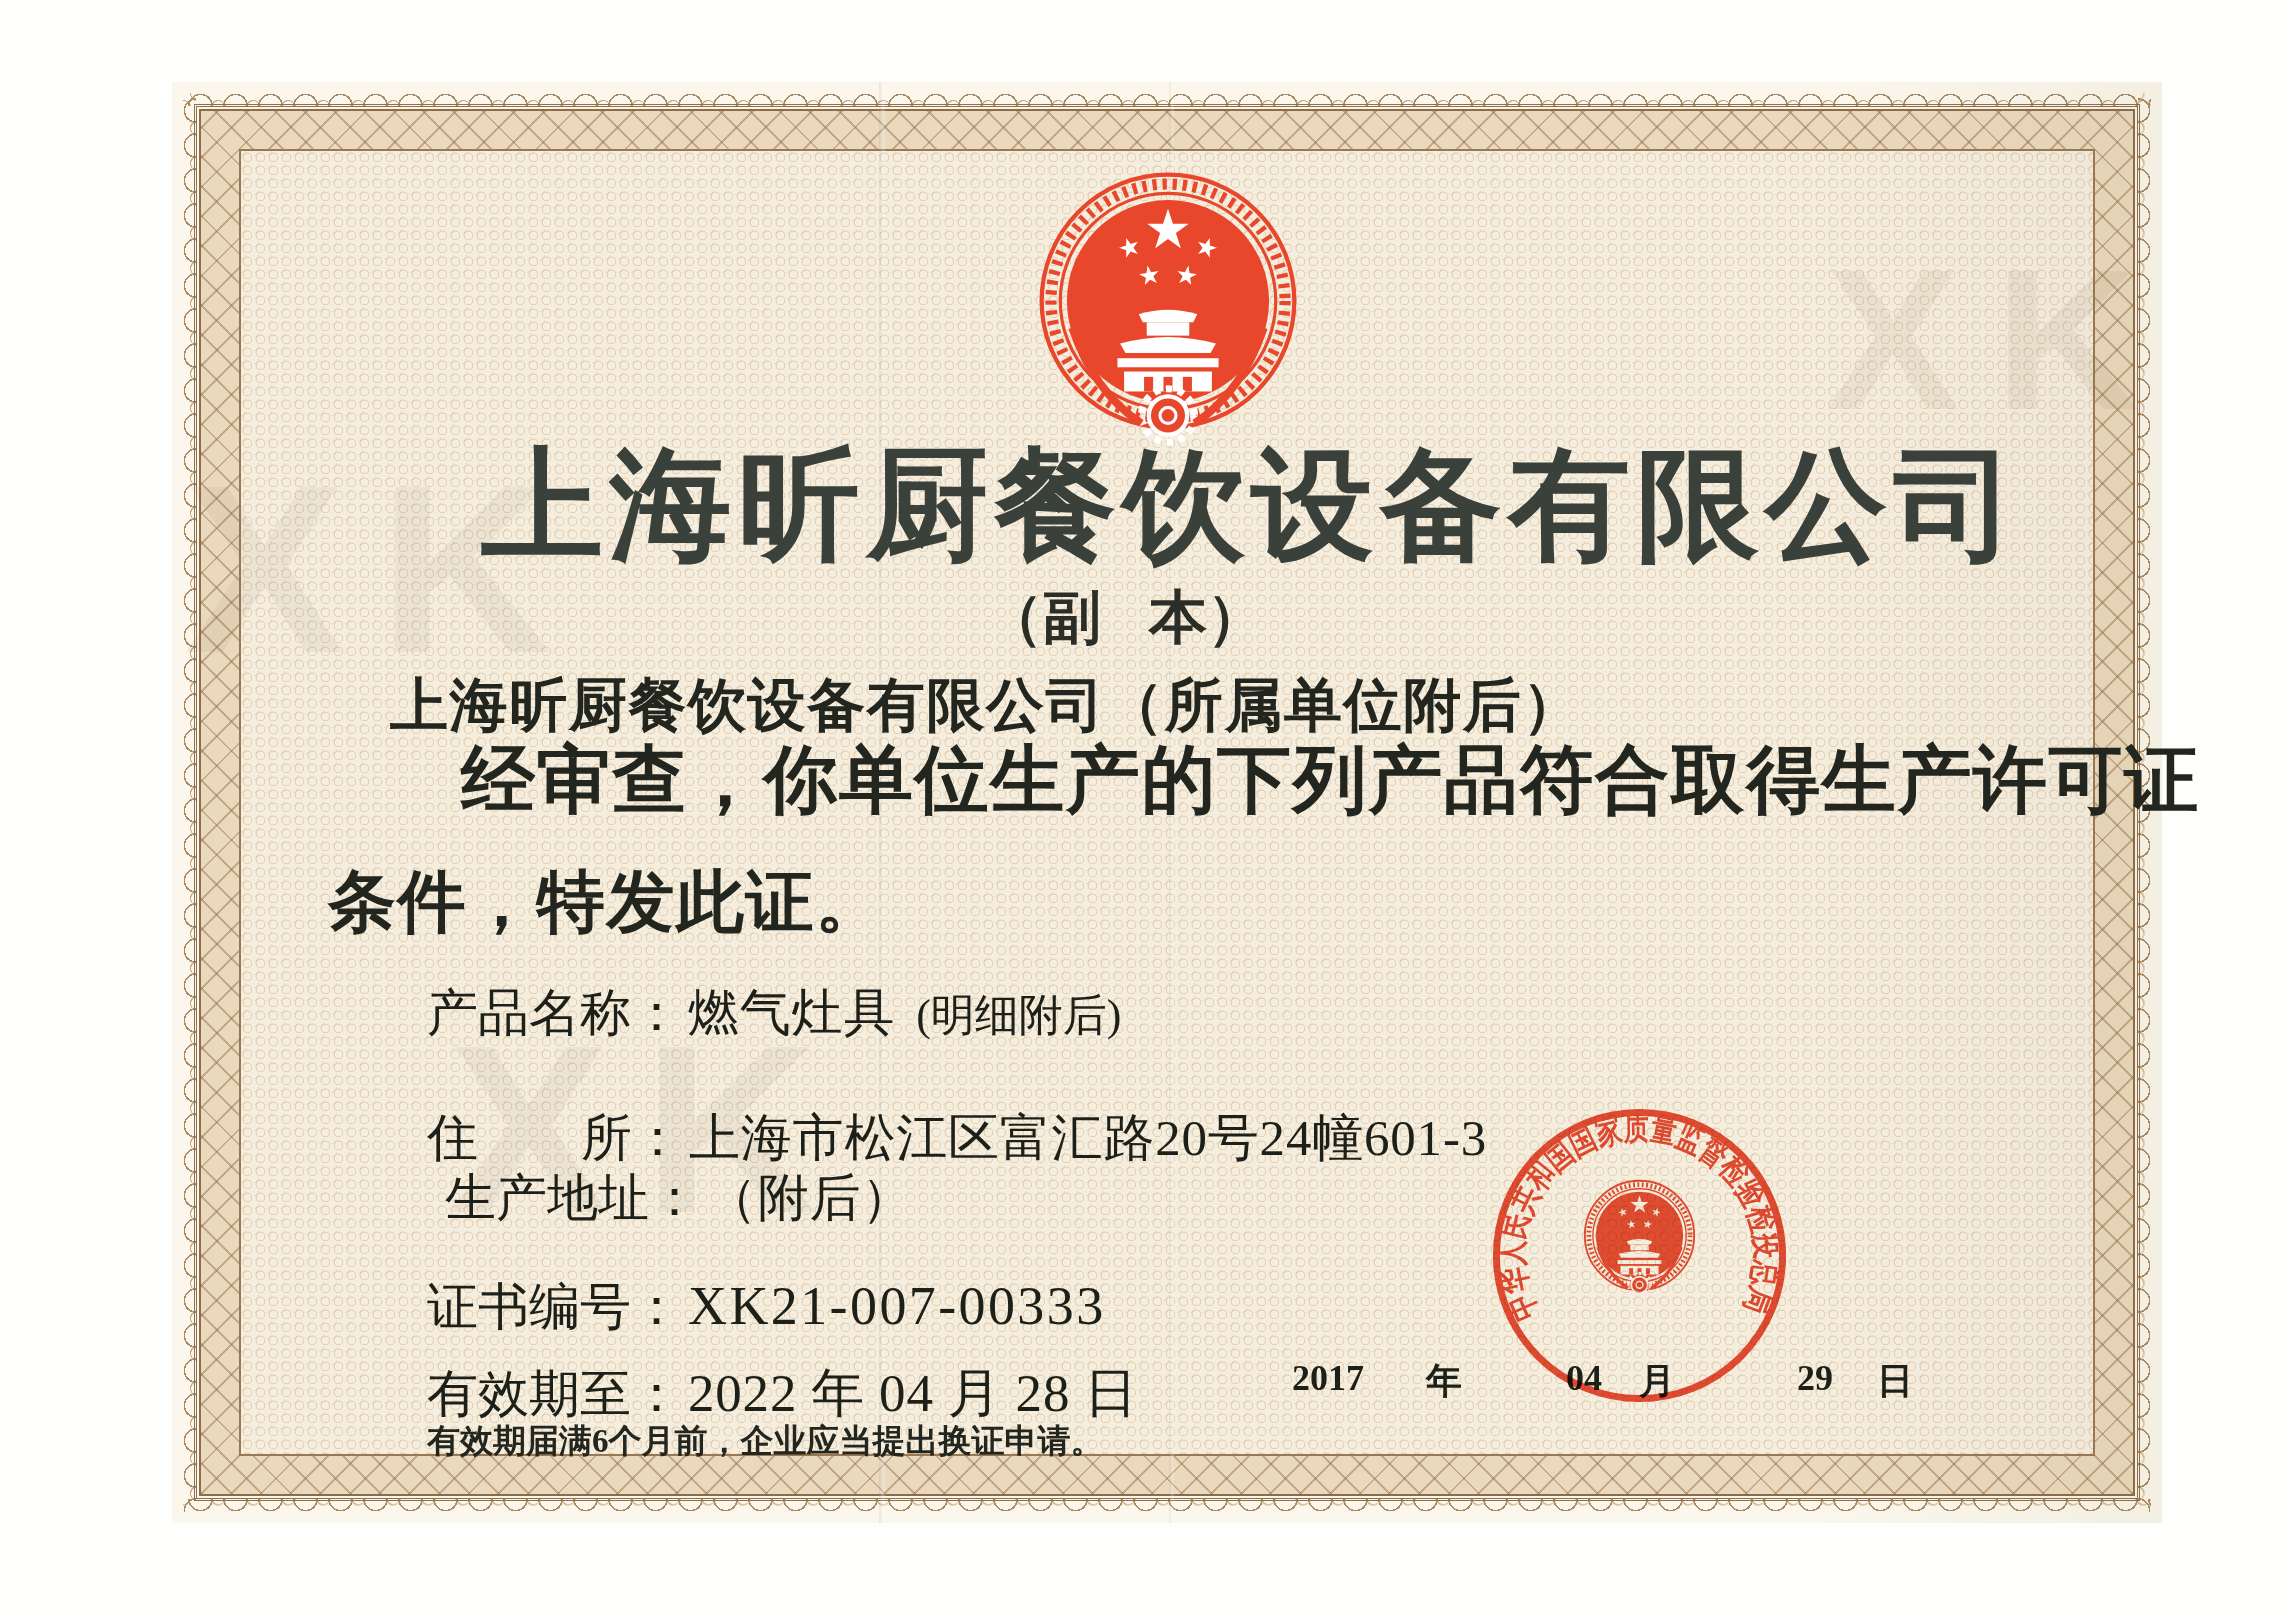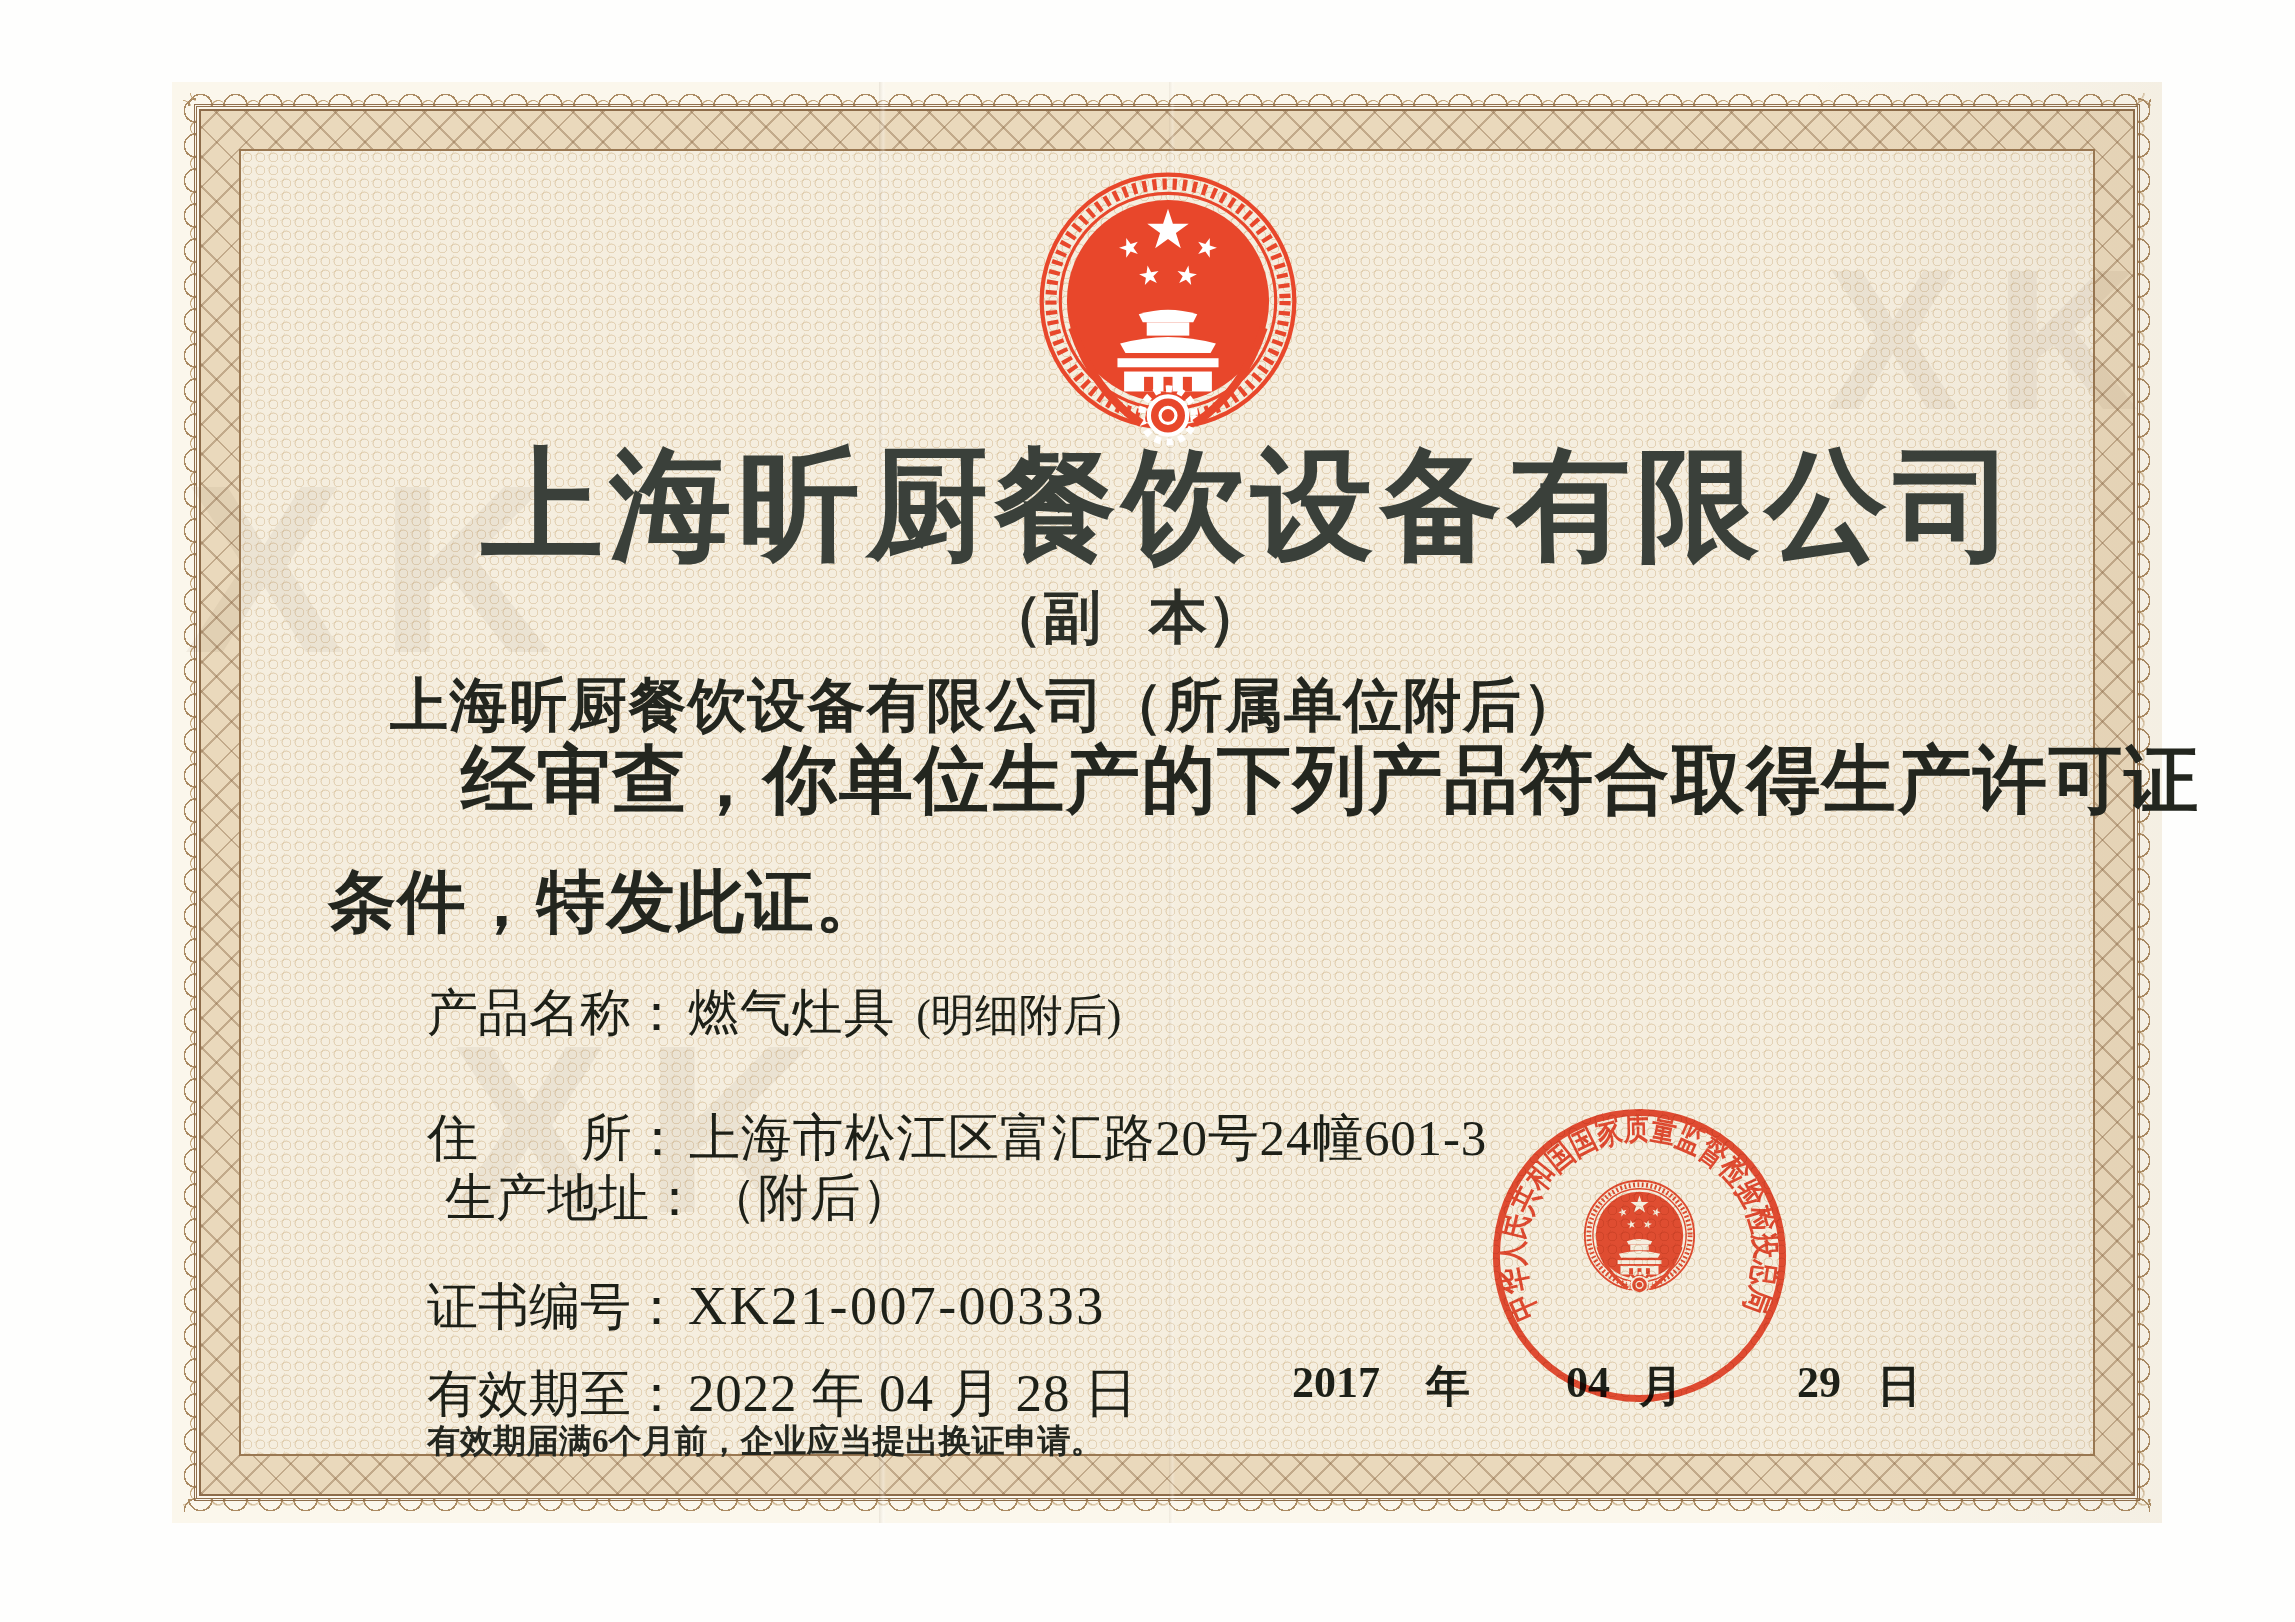--- a/index.html
+++ b/index.html
@@ -65,21 +65,21 @@
   .row-product{top:979px;}
   .row-product .note{font-size:44px;margin-left:21px;}
   .row-address{top:1104px;}
   .label-split{display:inline-flex;justify-content:space-between;width:256px;}
   .row-prodsite{top:1164px;padding-left:18px;}
   .row-certno{top:1273px;}
   .row-certno .value{font-size:54px;letter-spacing:2.4px;}
   .row-valid{top:1358px;}
   .row-valid .value{font-size:53px;}
   .footnote{left:427px;top:1425px;font-size:33px;font-weight:bold;color:#23261f;}
-  .dspan{position:absolute;top:1357px;font-size:44px;font-weight:bold;color:#1d2018;}
+  .dspan{position:absolute;top:1357px;font-size:36px;font-weight:bold;color:#1d2018;}
   .d-year{left:1292px;}  .d-yu{left:1426px;}
   .d-month{left:1566px;} .d-mu{left:1639px;}
   .d-day{left:1797px;}   .d-du{left:1877px;}
   
   .emblem-svg{position:absolute;left:1035px;top:168px;width:266px;height:298px;}
   .seal-svg{position:absolute;left:1484px;top:1100px;width:311px;height:311px;mix-blend-mode:multiply;opacity:.94;}
 </style>
 </head>
 <body>
 

